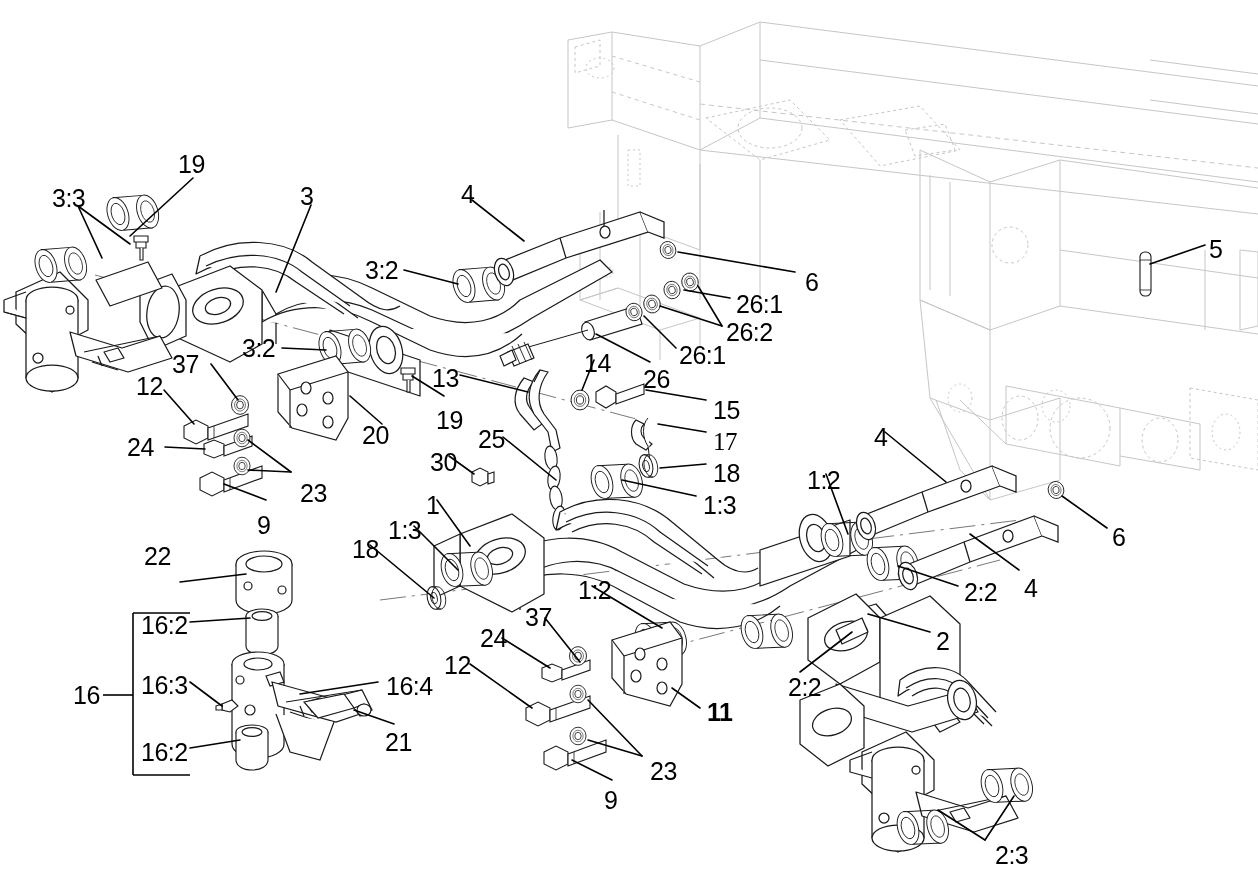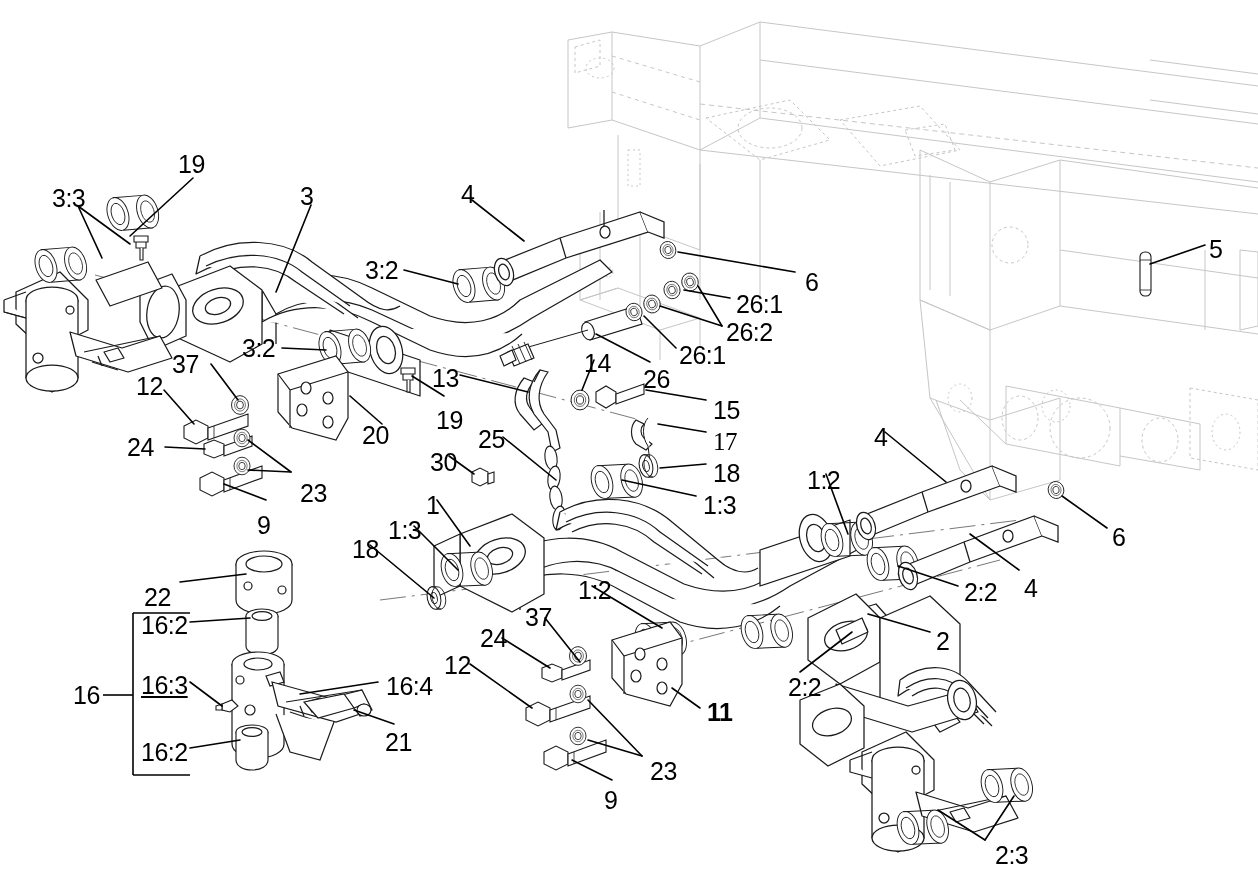--- a/index.html
+++ b/index.html
@@ -582,30 +582,30 @@
       <div class="callout" style="left: 713px; top: 461px;">18</div>
       <div class="callout" style="left: 300px; top: 481px;">23</div>
       <div class="callout" style="left: 807px; top: 468px;">1:2</div>
       <div class="callout" style="left: 426px; top: 493px;">1</div>
       <div class="callout" style="left: 703px; top: 493px;">1:3</div>
       <div class="callout" style="left: 1112px; top: 525px;">6</div>
       <div class="callout" style="left: 257px; top: 513px;">9</div>
       <div class="callout" style="left: 388px; top: 518px;">1:3</div>
       <div class="callout" style="left: 352px; top: 537px;">18</div>
       <div class="callout" style="left: 1024px; top: 576px;">4</div>
-      <div class="callout" style="left: 144px; top: 585px;">22</div>
+      <div class="callout" style="left: 144px; top: 544px;">22</div>
       <div class="callout" style="left: 578px; top: 578px;">1:2</div>
       <div class="callout" style="left: 141px; top: 613px;">16:2</div>
       <div class="callout" style="left: 964px; top: 580px;">2:2</div>
       <div class="callout" style="left: 936px; top: 629px;">2</div>
       <div class="callout" style="left: 525px; top: 605px;">37</div>
       <div class="callout" style="left: 480px; top: 626px;">24</div>
       <div class="callout" style="left: 444px; top: 653px;">12</div>
       <div class="callout" style="left: 73px; top: 683px;">16</div>
-      <div class="callout" style="left: 141px; top: 673px; text-decoration: underline;">16:3</div>
+      <div class="callout" style="left: 141px; top: 673px;">16:3</div>
       <div class="callout" style="left: 386px; top: 674px;">16:4</div>
       <div class="callout" style="left: 788px; top: 675px;">2:2</div>
       <div class="callout" style="left: 707px; top: 700px; font-weight: bold;">11</div>
       <div class="callout" style="left: 385px; top: 730px;">21</div>
       <div class="callout" style="left: 141px; top: 740px;">16:2</div>
       <div class="callout" style="left: 650px; top: 759px;">23</div>
       <div class="callout" style="left: 604px; top: 788px;">9</div>
       <div class="callout" style="left: 995px; top: 843px;">2:3</div>
     </div>
 

